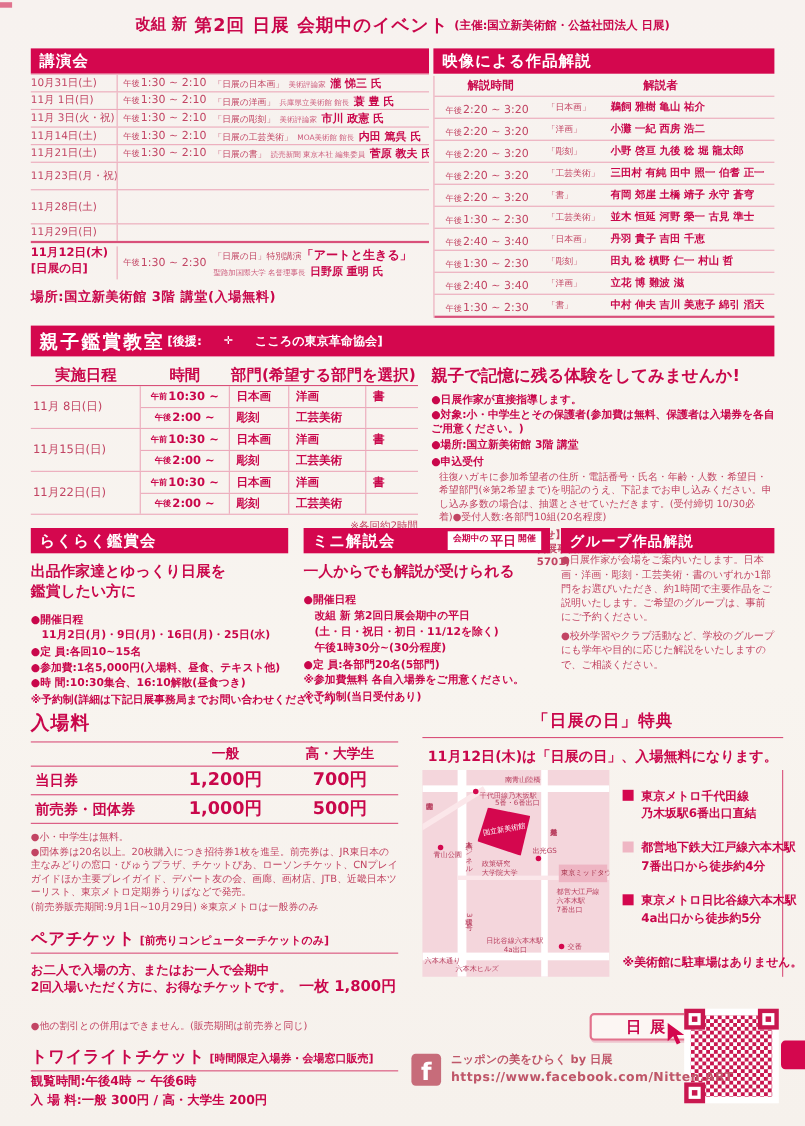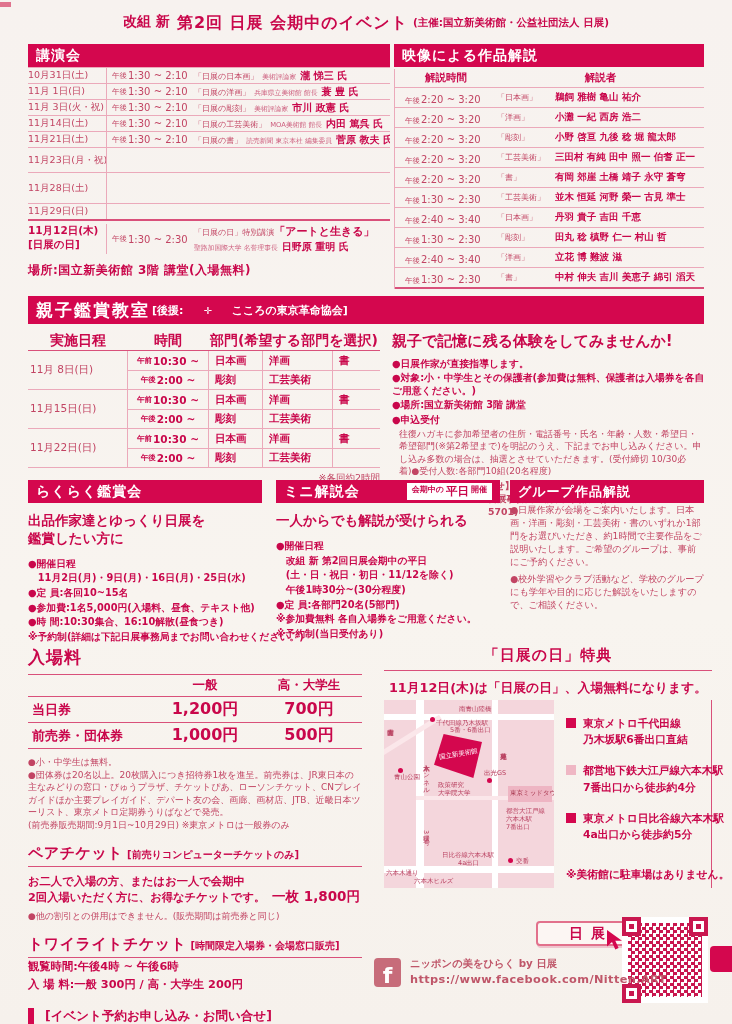--- a/index.html
+++ b/index.html
@@ -112,21 +112,21 @@
   .adm-data{height:26px}
   .adm-data .adm-c,.adm-data .adm-c2{font-size:16px;font-weight:bold;color:var(--strong)}
   .adm-notes{margin-top:7px}
   .adm-notes div{font-size:9px;line-height:1.4}
   .tkt-h{margin-top:11px;border-bottom:1px solid var(--rule);padding-bottom:3px;white-space:nowrap}
   .tkt-h .tkt-name{font-size:15px;font-weight:bold;color:var(--strong);letter-spacing:.5px}
   .tkt-h .bracket{font-size:10px;font-weight:bold;color:var(--strong);margin-left:4px}
   .pair-body{margin-top:7px;position:relative}
   .pair-body div{font-size:11.3px;font-weight:bold;color:var(--strong);line-height:1.45}
   .pair-price{position:absolute;right:2px;bottom:0;font-size:13.5px;font-weight:bold;color:var(--strong)}
-  .pair-note{font-size:9px;margin-top:4px}
+  .pair-note{font-size:9px;margin-top:20px}
   .twi-lines{margin-top:0}
   .twi-lines div{font-size:11.3px;font-weight:bold;color:var(--strong);line-height:1.55}
   .evt{margin-top:15px;border-left:6px solid var(--bar);padding-left:11px}
   .evt-title{font-size:12.5px;font-weight:bold;color:var(--strong)}
 
   
   #nd{position:absolute;left:384px;top:646px;width:328px;text-align:center}
   .nd-h{font-size:15px;font-weight:bold;color:var(--strong);padding-bottom:5px;border-bottom:1px solid var(--rule);letter-spacing:1px}
   .nd-lead{font-size:12.8px;font-weight:bold;color:var(--strong);margin-top:9px;white-space:nowrap}
   #map-row{position:absolute;left:384px;top:700px;width:328px;height:188px;display:flex;border-right:1.5px solid var(--rule)}

